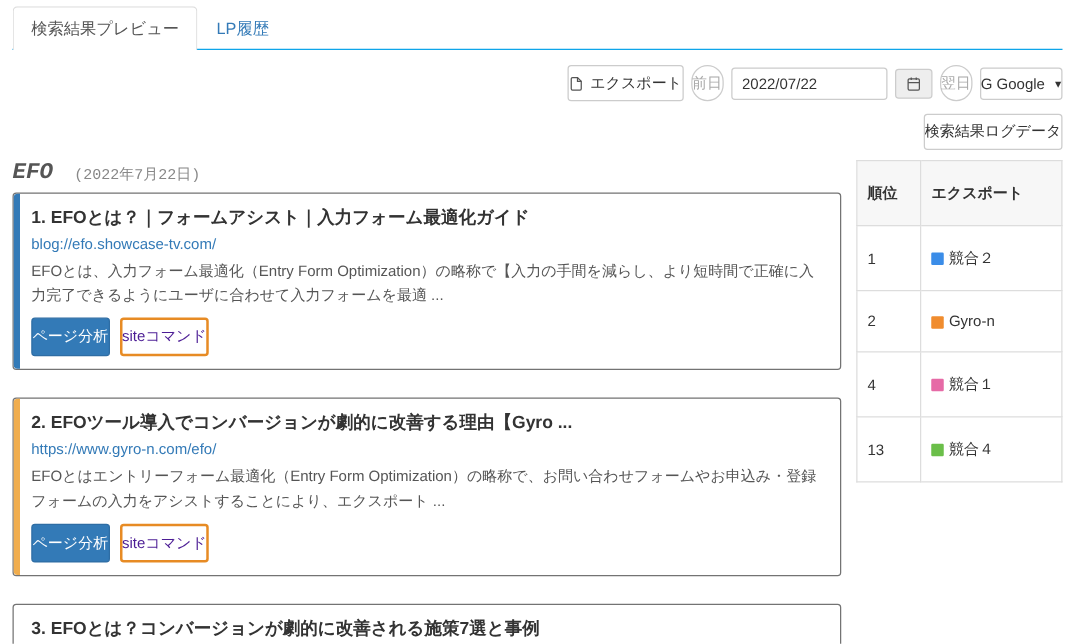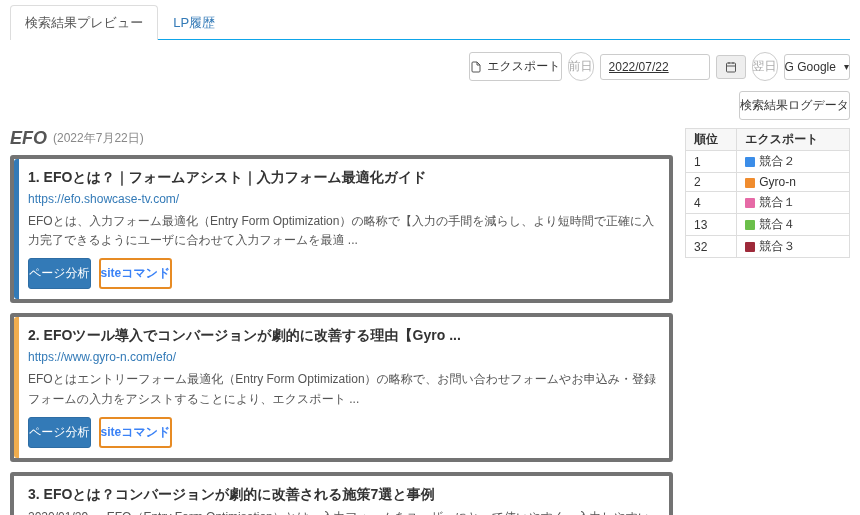--- a/index.html
+++ b/index.html
@@ -44,60 +44,59 @@
     border-radius: 3px;
     cursor: pointer;
     white-space: nowrap;
   }
   .btn.disabled { color: #aaa; cursor: default; border-radius: 14px; }
   .date-input {
     padding: 5px 8px;
     font-size: 12px;
     border: 1px solid #ccc;
     border-radius: 3px;
-    width: 110px;
+    width: 125px;
     background:#fff;
     color:#333;
-    text-decoration:underline;
   }
   .cal-btn {
     padding: 5px 8px; border:1px solid #ccc; border-radius:3px; background:#eee;
     display:inline-flex;align-items:center;justify-content:center;cursor:pointer;
   }
   .toolbar-row2 { display:flex; justify-content:flex-end; margin-bottom:8px;}
   
   .main-area { display: flex; gap: 12px; }
   .left-col { flex: 1; }
   .right-col { width: 165px; }
   
-  .page-heading { font-size: 18px; font-style: italic; font-weight: 700; color:#555; margin-bottom:6px; display:flex;align-items:center;gap:6px;}
+  .page-heading { font-size: 18px; font-style: italic; font-weight: 700; color:#555; margin-bottom:6px; display:flex;align-items:flex-end;gap:17px;font-family:Liberation Mono, monospace;}
   .page-heading .date { font-size: 12px; font-weight: 400; color: #888; font-style:normal;}
   
   .result {
-    border: 4px solid #737373;
+    border: 1px solid #737373;
     border-radius: 3px;
-    margin-bottom: 10px;
+    margin-bottom: 22px;
     padding: 10px 12px 10px 14px;
     position: relative;
   }
   .result .stripe {
     position: absolute;
     left: 0; top: 0; bottom: 0;
     width: 5px;
     border-radius: 3px 0 0 3px;
   }
   .result .title-line { font-weight: 700; color: #333; font-size: 14px; margin-bottom:4px;}
   .result .url-line { color: #337ab7; font-size: 12px; margin-bottom:6px; text-decoration:none; display:inline-block;}
   .result .snippet { color: #555; font-size: 12px; line-height: 1.6; margin-bottom:8px;}
   .result .actions { display:flex; gap:8px; }
   .btn-primary { background:#337ab7; color:#fff; border-color:#2e6da4;}
-  .btn-highlight { border: 2px solid #e78b24; background:#fff; color:#3b82f6; font-weight:700;}
+  .btn-highlight { border: 2px solid #e78b24; background:#fff; color:#4c1d95; font-weight:400;}
   
   .side-table { width:100%; border-collapse: collapse; font-size:12px;}
-  .side-table th, .side-table td { border: 1px solid #ddd; padding: 2px 8px; text-align:left;}
+  .side-table th, .side-table td { border: 1px solid #ddd; padding: 17px 8px; text-align:left;}
   .side-table th { background:#f7f7f7; font-weight:700;}
   .swatch { display:inline-block; width:10px; height:10px; margin-right:4px; vertical-align:middle; border-radius:1px;}
   .caret { font-size:10px; margin-left:3px;}
   svg.icon { width:12px; height:12px; }
 </style>
 </head>
 <body>
 
 <div class="tabs">
   <div class="tab active">検索結果プレビュー</div>
@@ -133,21 +132,21 @@
   <button class="btn">検索結果ログデータ</button>
 </div>
 
 <div class="main-area">
   <div class="left-col">
     <div class="page-heading">
       <span>EFO</span>
       <span class="date">(2022年7月22日)</span>
     </div>
     <div id="results-container">
-        <div class="result"><div class="stripe" style="background: rgb(51, 122, 183);"></div><div class="title-line">1. EFOとは？｜フォームアシスト｜入力フォーム最適化ガイド</div><a class="url-line">https://efo.showcase-tv.com/</a><div class="snippet">EFOとは、入力フォーム最適化（Entry Form Optimization）の略称で【入力の手間を減らし、より短時間で正確に入力完了できるようにユーザに合わせて入力フォームを最適 ...</div><div class="actions">
+        <div class="result"><div class="stripe" style="background: rgb(51, 122, 183);"></div><div class="title-line">1. EFOとは？｜フォームアシスト｜入力フォーム最適化ガイド</div><a class="url-line">blog://efo.showcase-tv.com/</a><div class="snippet">EFOとは、入力フォーム最適化（Entry Form Optimization）の略称で【入力の手間を減らし、より短時間で正確に入力完了できるようにユーザに合わせて入力フォームを最適 ...</div><div class="actions">
             <button class="btn btn-primary">ページ分析</button>
             <button class="btn btn-highlight">siteコマンド</button>
           </div></div>
         <div class="result"><div class="stripe" style="background: rgb(240, 173, 78);"></div><div class="title-line">2. EFOツール導入でコンバージョンが劇的に改善する理由【Gyro ...</div><a class="url-line">https://www.gyro-n.com/efo/</a><div class="snippet">EFOとはエントリーフォーム最適化（Entry Form Optimization）の略称で、お問い合わせフォームやお申込み・登録フォームの入力をアシストすることにより、エクスポート ...</div><div class="actions">
             <button class="btn btn-primary">ページ分析</button>
             <button class="btn btn-highlight">siteコマンド</button>
           </div></div>
         <div class="result"><div class="title-line">3. EFOとは？コンバージョンが劇的に改善される施策7選と事例</div><div class="snippet">2020/01/29 — EFO（Entry Form Optimisation）とは、入力フォームをユーザーにとって使いやすく、入力しやすい形に最適化する施策です。日本語では「入力フォーム最適化 ...</div></div>
       </div>
   </div>
@@ -170,20 +169,16 @@
             <td><span class="swatch" style="background: rgb(240, 140, 46);"></span><span>Gyro-n</span></td>
           </tr>
           <tr>
             <td>4</td>
             <td><span class="swatch" style="background: rgb(230, 106, 166);"></span><span>競合１</span></td>
           </tr>
           <tr>
             <td>13</td>
             <td><span class="swatch" style="background: rgb(107, 191, 74);"></span><span>競合４</span></td>
           </tr>
-          <tr>
-            <td>32</td>
-            <td><span class="swatch" style="background: rgb(158, 42, 58);"></span><span>競合３</span></td>
-          </tr>
         </tbody>
     </table>
   </div>
 </div>
 
 </body></html>

